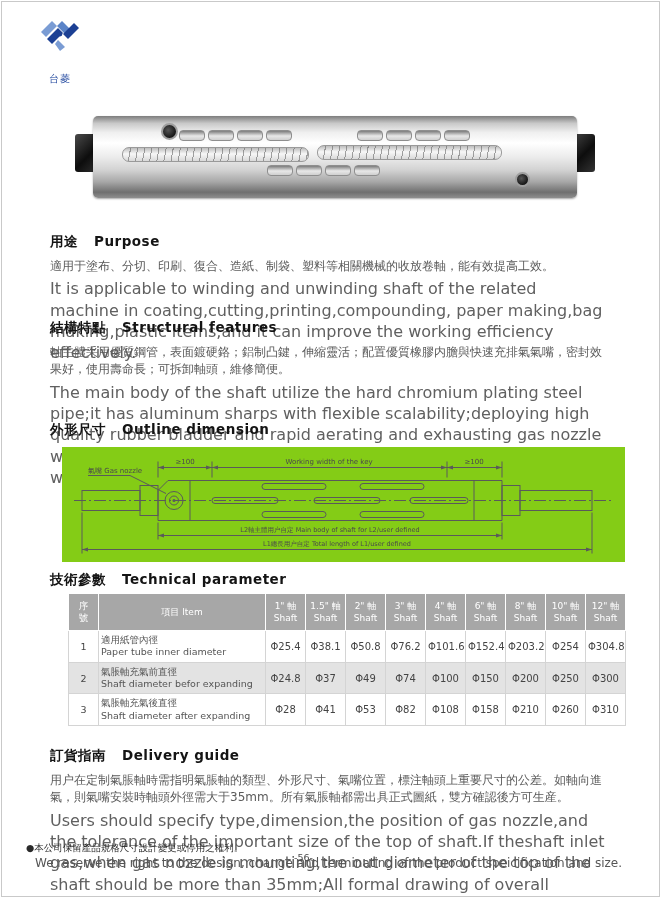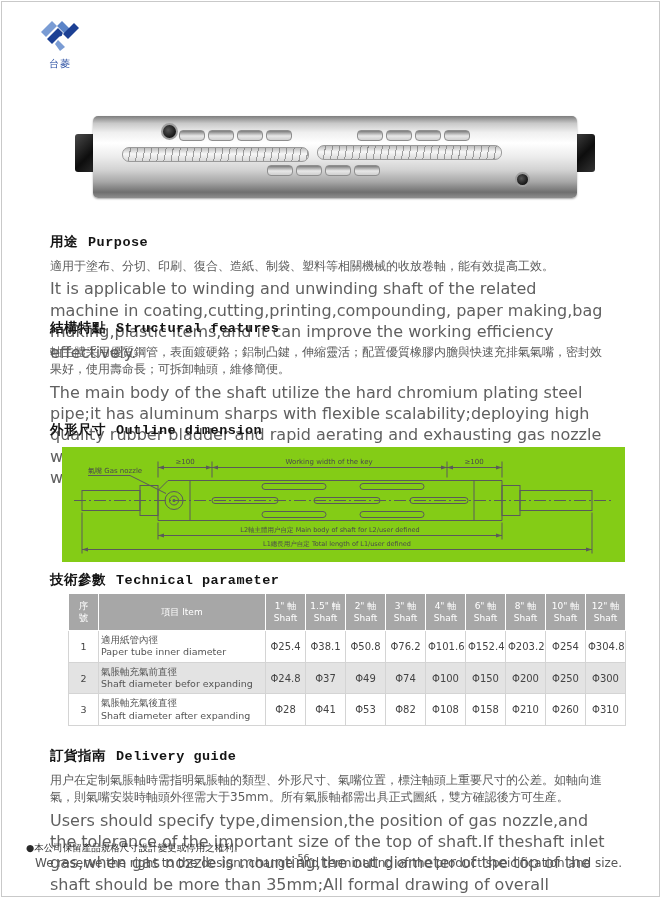--- a/index.html
+++ b/index.html
@@ -2,21 +2,21 @@
 <html><head>
 <meta charset="utf-8">
 <style>
   html,body{margin:0;padding:0;background:#fff;}
   #page{position:relative;width:661px;height:898px;background:#fff;overflow:hidden;
         font-family:"DejaVu Sans","Liberation Sans",sans-serif;color:#222;}
   .page-frame{position:absolute;left:1px;top:1px;right:1px;bottom:1px;border:1px solid #c9c9c9;pointer-events:none;}
 
   
   .logo{position:absolute;left:36px;top:18px;width:48px;text-align:center;}
-  .logo-cjk{font-size:10px;color:#2a4fa2;margin-top:1px;letter-spacing:1px;}
+  .logo-cjk{font-size:10px;color:#2a4fa2;margin-top:16px;letter-spacing:1px;}
   .title-row{position:absolute;left:70px;top:54px;white-space:nowrap;}
   .title-zh{font-size:18px;font-weight:bold;color:#1c3a96;letter-spacing:2px;}
   .title-en{font-size:12.5px;color:#1c3a96;margin-left:12px;font-weight:500;}
 
   
   .photo{position:absolute;left:75px;top:106px;width:520px;height:102px;}
   .cap{position:absolute;width:26px;height:38px;top:28px;background:linear-gradient(135deg,#4a4a4a,#0d0d0d 55%,#333);border-radius:3px;}
   .cap-l{left:0;} .cap-r{right:0;}
   .shaft-cyl{position:absolute;left:18px;right:18px;top:10px;bottom:10px;border-radius:5px;
     background:linear-gradient(180deg,#7d7d7d 0%,#c9c9c9 9%,#efefef 20%,#ffffff 33%,#ececec 50%,#d2d2d2 66%,#a8a8a8 80%,#6f6f6f 93%,#8f8f8f 100%);
@@ -28,21 +28,21 @@
   .slot{width:24px;height:9px;border-radius:4px;border:1px solid #8e8e8e;
         background:linear-gradient(180deg,#7c7c7c,#e8e8e8 55%,#cfcfcf);}
   .ruler{position:absolute;height:13px;border-radius:7px;border:1px solid #9a9a9a;
     background:
       repeating-linear-gradient(100deg,rgba(90,90,90,.55) 0 1px,transparent 1px 7px),
       linear-gradient(180deg,#bdbdbd,#f7f7f7 45%,#d9d9d9);}
 
   
   .sec{position:absolute;left:50px;width:560px;}
   .sec-head{font-size:13.5px;font-weight:bold;color:#141414;letter-spacing:.5px;}
-  .sec-head .en{margin-left:10px;font-family:Liberation Mono, monospace;}
+  .sec-head .en{margin-left:16px;}
   .p-zh{font-size:12px;color:#5a5a5a;line-height:1.45;margin-top:7px;}
   .p-en{font-size:16px;color:#606060;line-height:1.33;margin-top:3px;}
 
   
   .draw-box{position:absolute;left:62px;top:447px;width:563px;height:115px;background:#84cc16;}
   .draw-box svg{width:100%;height:100%;display:block;}
   .dln{stroke:#5a5a5a;stroke-width:1;fill:none;}
   .dfill{fill:#5a5a5a;stroke:none;}
   .dtxt{fill:#4a4a4a;font-size:7px;font-family:"DejaVu Sans",sans-serif;}
 

